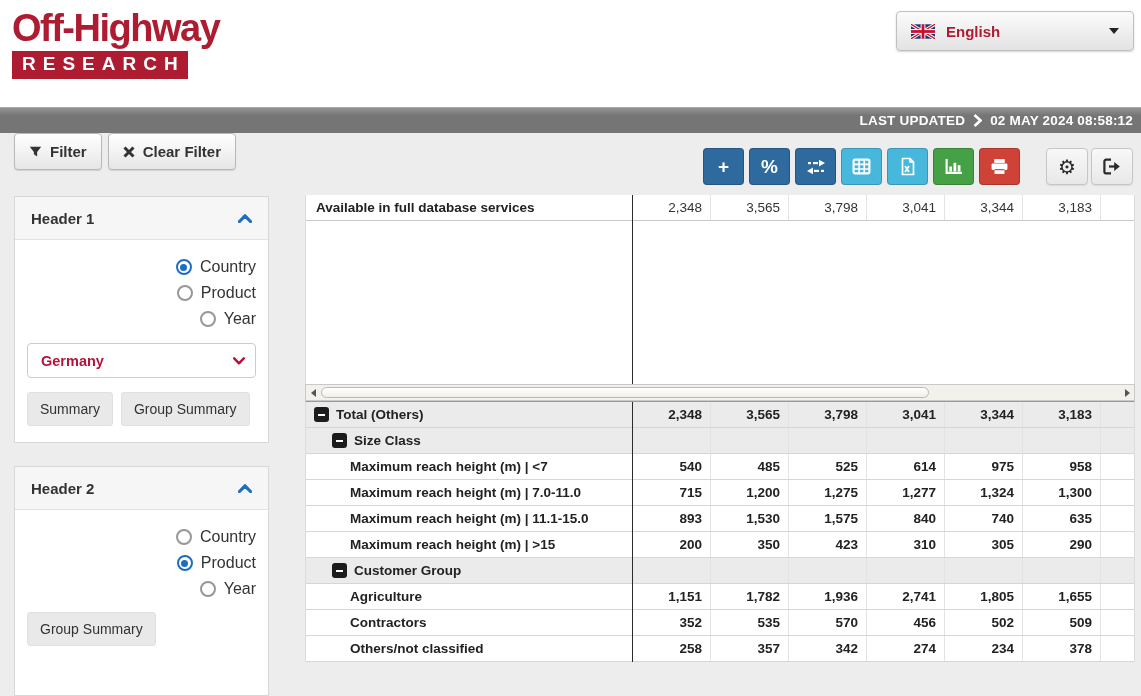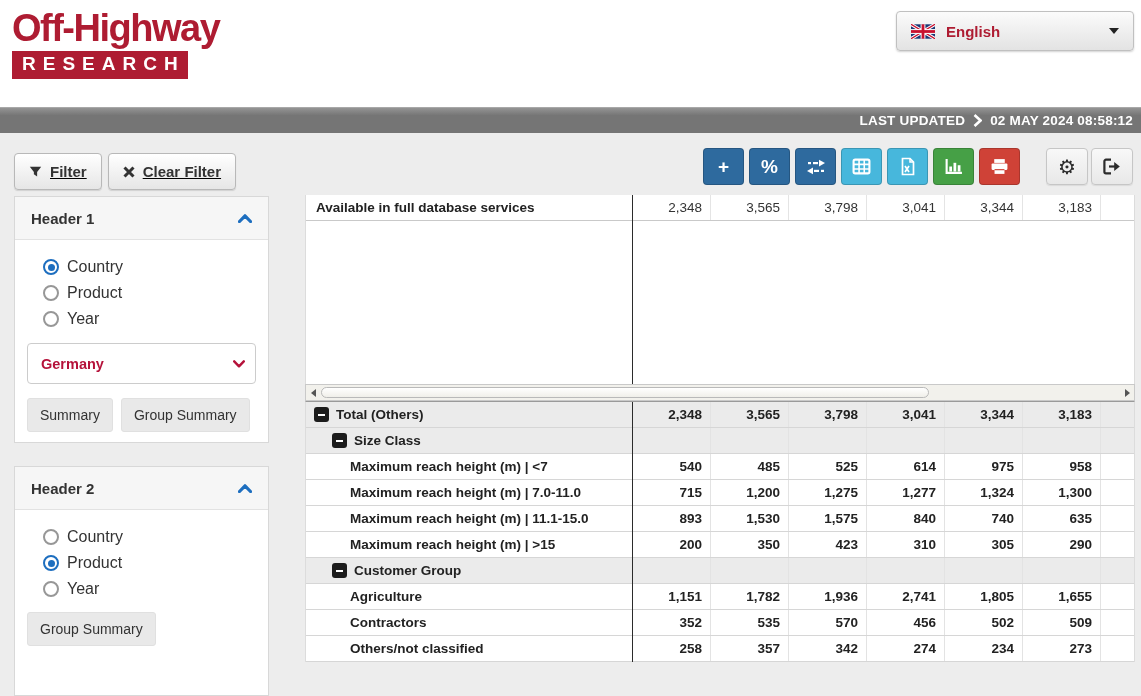--- a/index.html
+++ b/index.html
@@ -16,21 +16,21 @@
   .flag { width:24px; height:15px; display:block; }
   .lang-label { color:#ae1c32; font-weight:bold; font-size:15px; }
   .lang-caret { margin-left:auto; width:0; height:0; border-left:5px solid transparent; border-right:5px solid transparent; border-top:6px solid #222; }
 
   
   .statusbar { position:absolute; top:107px; left:0; width:1141px; height:26px; background:linear-gradient(#949494,#757575 30%,#757575); border-top:1px solid #a8a8a8; display:flex; justify-content:flex-end; align-items:center; gap:8px; padding-right:8px; color:#fff; font-weight:bold; font-size:13.5px; letter-spacing:.2px; }
 
   
   .content { position:absolute; top:133px; left:0; width:1141px; height:563px; background:#ededed; }
 
-  .filters { position:absolute; left:14px; top:20px; display:flex; gap:6px;text-decoration:underline; }
+  .filters { position:absolute; left:14px; top:0; display:flex; gap:6px; }
   .filter-btn { display:inline-flex; align-items:center; gap:8px; height:37px; padding:0 14px; background:linear-gradient(#ffffff,#e6e6e6); border:1px solid #b8b8b8; border-radius:4px; font-size:15px; font-weight:bold; color:#333; box-shadow:0 1px 1px rgba(0,0,0,.12); cursor:pointer; }
 
   .acts { position:absolute; left:703px; top:15px; display:flex; gap:5px; }
   .act { width:41px; height:37px; border-radius:4px; display:flex; align-items:center; justify-content:center; cursor:pointer; border:1px solid rgba(0,0,0,.18); }
   .act.blue { background:#2e6a9e; }
   .act.cyan { background:#47b7dc; }
   .act.green { background:#46a046; }
   .act.red { background:#cf4237; }
   .act .glyph { color:#fff; font-weight:bold; font-size:19px; line-height:1; }
 
@@ -39,25 +39,25 @@
   .gear-glyph { font-size:20px; color:#2b2b2b; line-height:1; }
 
   
   .panel { position:absolute; left:14px; width:255px; background:#fff; border:1px solid #d8d8d8; }
   .panel1 { top:63px; height:247px; }
   .panel2 { top:333px; height:230px; }
   .phead { height:43px; background:#f6f6f6; border-bottom:1px solid #e2e2e2; display:flex; align-items:center; justify-content:space-between; padding:0 16px; cursor:pointer; }
   .ptitle { font-size:15px; font-weight:bold; color:#333; }
   .pbody { padding:18px 12px 0 12px; }
   .radios { display:flex; flex-direction:column; gap:8px; margin-left:16px; }
-  .radio-row { display:flex; align-items:center; gap:8px; font-size:16px; color:#333; cursor:pointer; }
+  .radio-row { display:flex; align-items:center; gap:8px; font-size:16px; color:#333; cursor:pointer;justify-content:flex-end; }
   .radio { width:16px; height:16px; border-radius:50%; border:2px solid #979797; background:#fff; position:relative; flex:0 0 auto; }
   .radio.sel { border-color:#1d6ebf; }
   .radio.sel::after { content:""; position:absolute; left:2.5px; top:2.5px; width:7px; height:7px; border-radius:50%; background:#1d6ebf; }
-  .dropdown { margin-top:15px; height:41px; border:1px solid #ccc; border-radius:4px; background:#fff; display:flex; align-items:center; justify-content:space-between; padding:0 10px 0 13px; cursor:pointer; }
+  .dropdown { margin-top:15px; height:35px; border:1px solid #ccc; border-radius:4px; background:#fff; display:flex; align-items:center; justify-content:space-between; padding:0 10px 0 13px; cursor:pointer; }
   .dd-text { color:#b5123a; font-weight:bold; font-size:14.5px; white-space:nowrap; overflow:hidden; }
   .pbtns { margin-top:14px; display:flex; gap:8px; }
   .pbtn { background:#e9e9e9; border:1px solid #e0e0e0; border-radius:3px; padding:8px 12px; font-size:14px; color:#333; cursor:pointer; }
 
   
   .grid { position:absolute; left:305px; top:62px; width:830px; }
   .c-label { width:326px; }
   .c-year { width:78px; text-align:right; padding-right:8px; }
   .c-tail { flex:1; }
 
@@ -419,21 +419,21 @@
 
         <div class="brow">
           <div class="c-label ind2">
               <span>Others/not classified</span>
             </div>
           <div class="c-year">258</div>
           <div class="c-year">357</div>
           <div class="c-year">342</div>
           <div class="c-year">274</div>
           <div class="c-year">234</div>
-          <div class="c-year">273</div>
+          <div class="c-year">378</div>
           <div class="c-tail"></div>
         </div>
 
         <div class="vline"></div>
       </div>
 
     </div>
   </div>
 </div>
 

